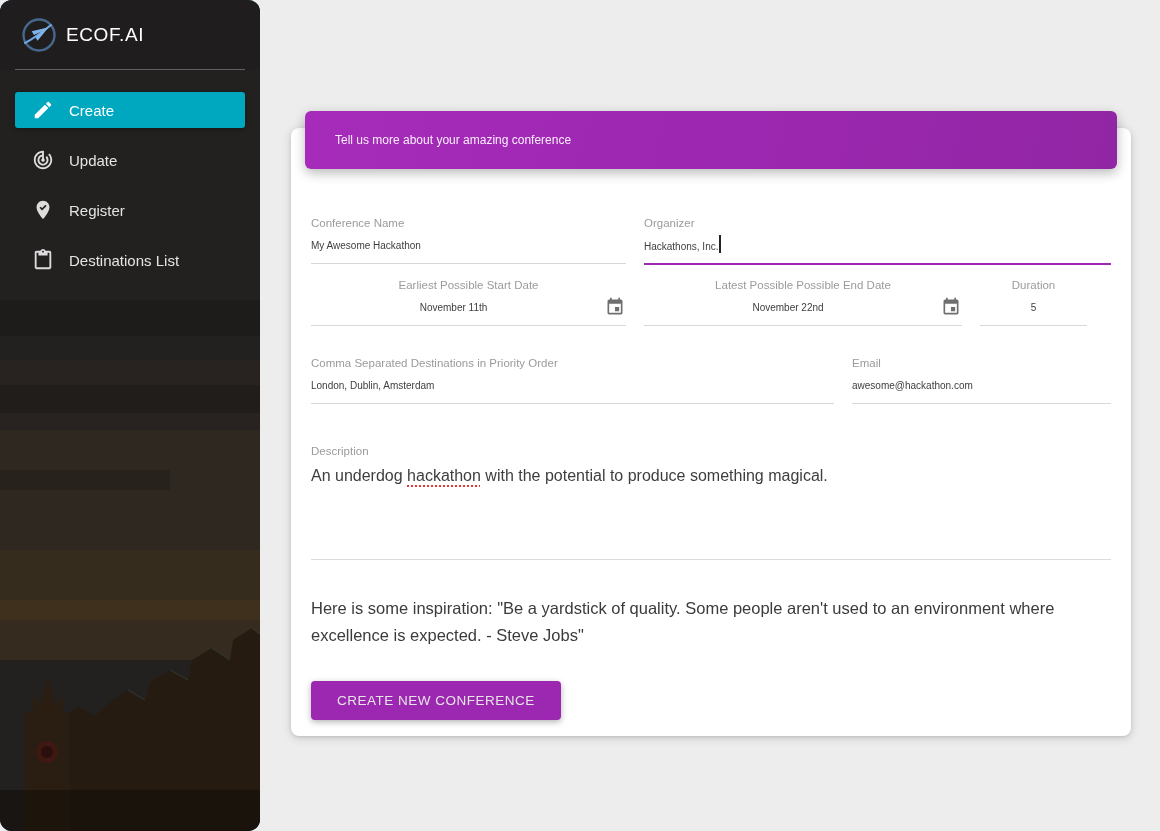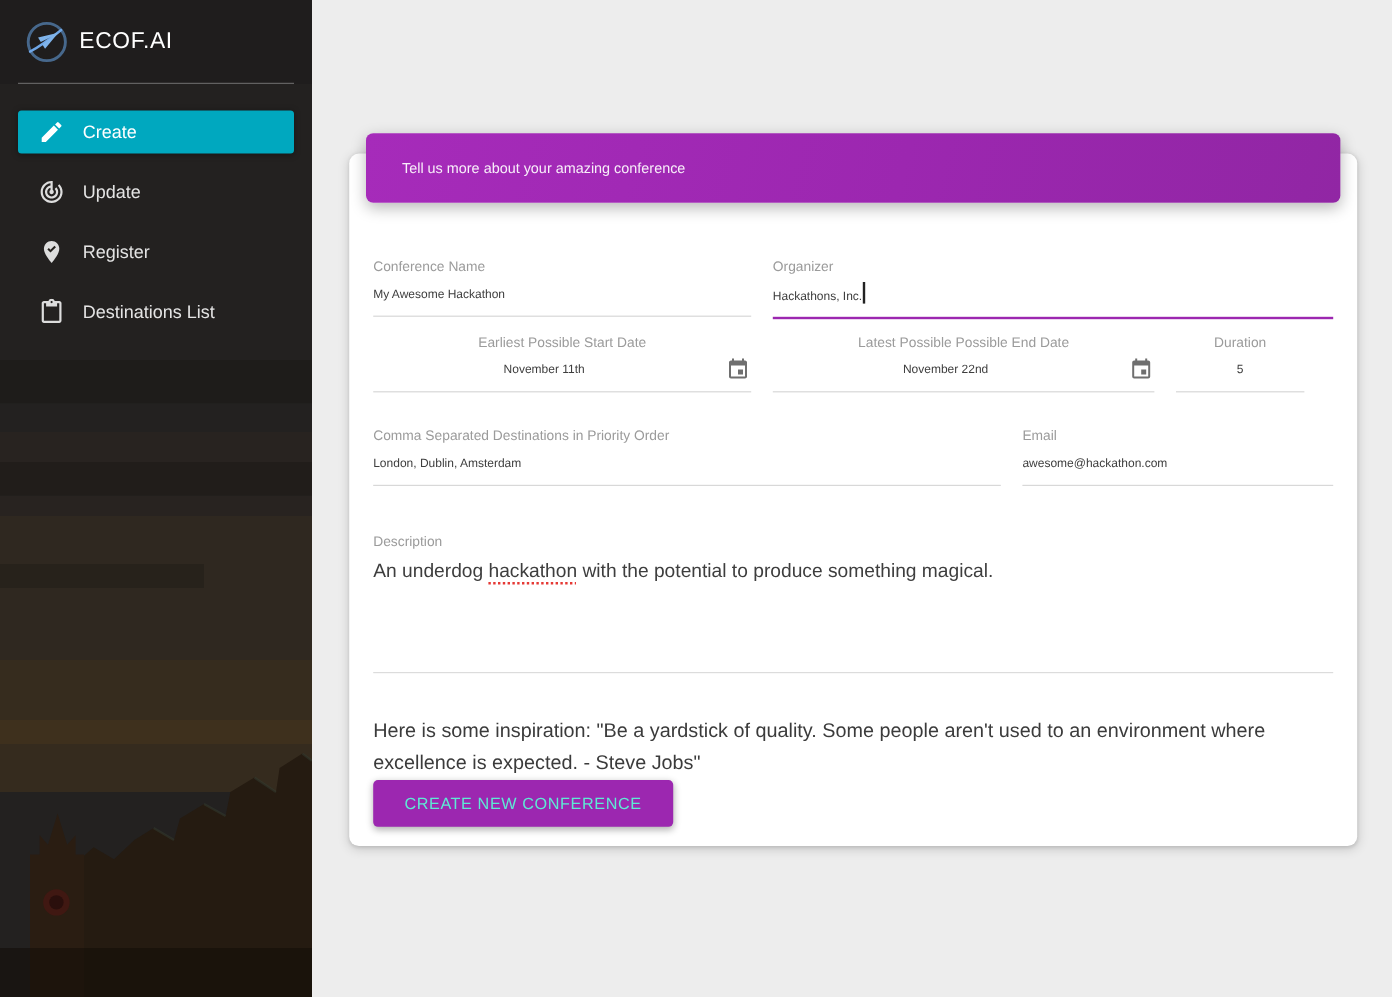--- a/index.html
+++ b/index.html
@@ -11,20 +11,21 @@
     background: #ededed;
   }
 
   
   .sidebar {
     position: relative;
     width: 260px;
     flex-shrink: 0;
     background: #0369a1;
     overflow: hidden;
+    border-radius: 12px;
   }
   .sidebar-bg { position: absolute; inset: 0; }
   .sidebar-inner { position: relative; z-index: 2; }
 
   .sidebar-header {
     height: 70px;
     margin: 0 15px;
     display: flex;
     align-items: center;
     padding-left: 6px;
@@ -149,24 +150,25 @@
 
   .inspiration {
     margin-top: 35px;
     font-size: 16.5px;
     line-height: 27px;
     color: #3b3b3b;
     max-width: 810px;
   }
 
   .submit-btn {
+    margin-top: 32px;
     display: inline-block;
     border: none;
     background: #9c27b0;
-    color: #5eead4;
+    color: #e5e5e5;
     font-family: inherit;
     font-size: 13.5px;
     font-weight: 500;
     letter-spacing: 0.5px;
     height: 39px;
     padding: 0 26px;
     border-radius: 4px;
     box-shadow: 0 2px 6px rgba(0,0,0,0.30);
     cursor: pointer;
   }

